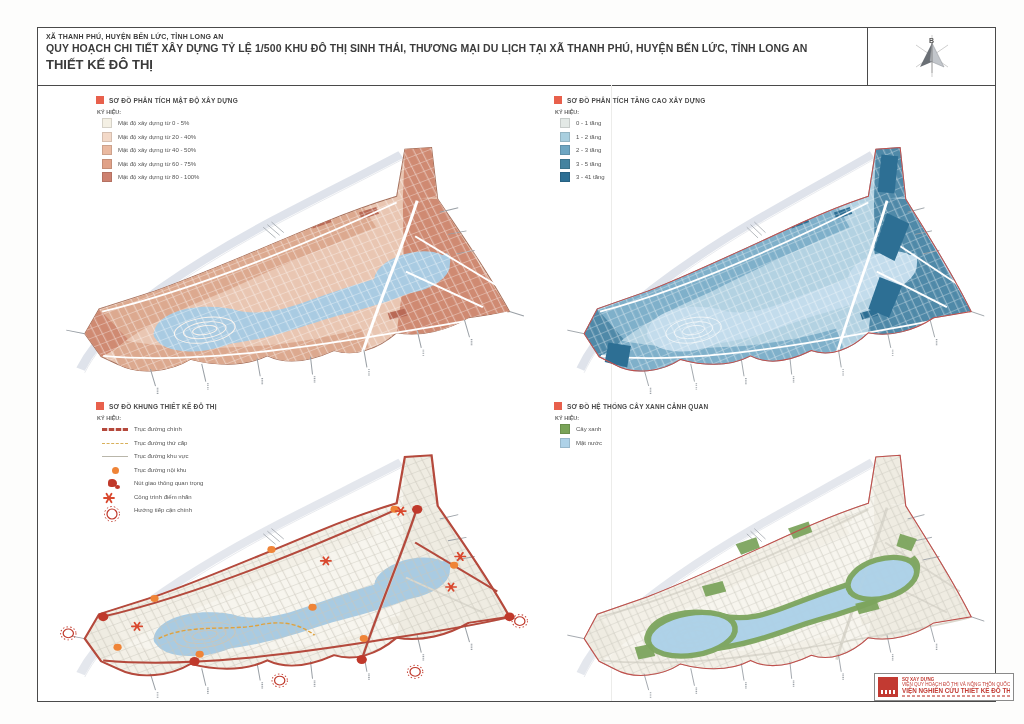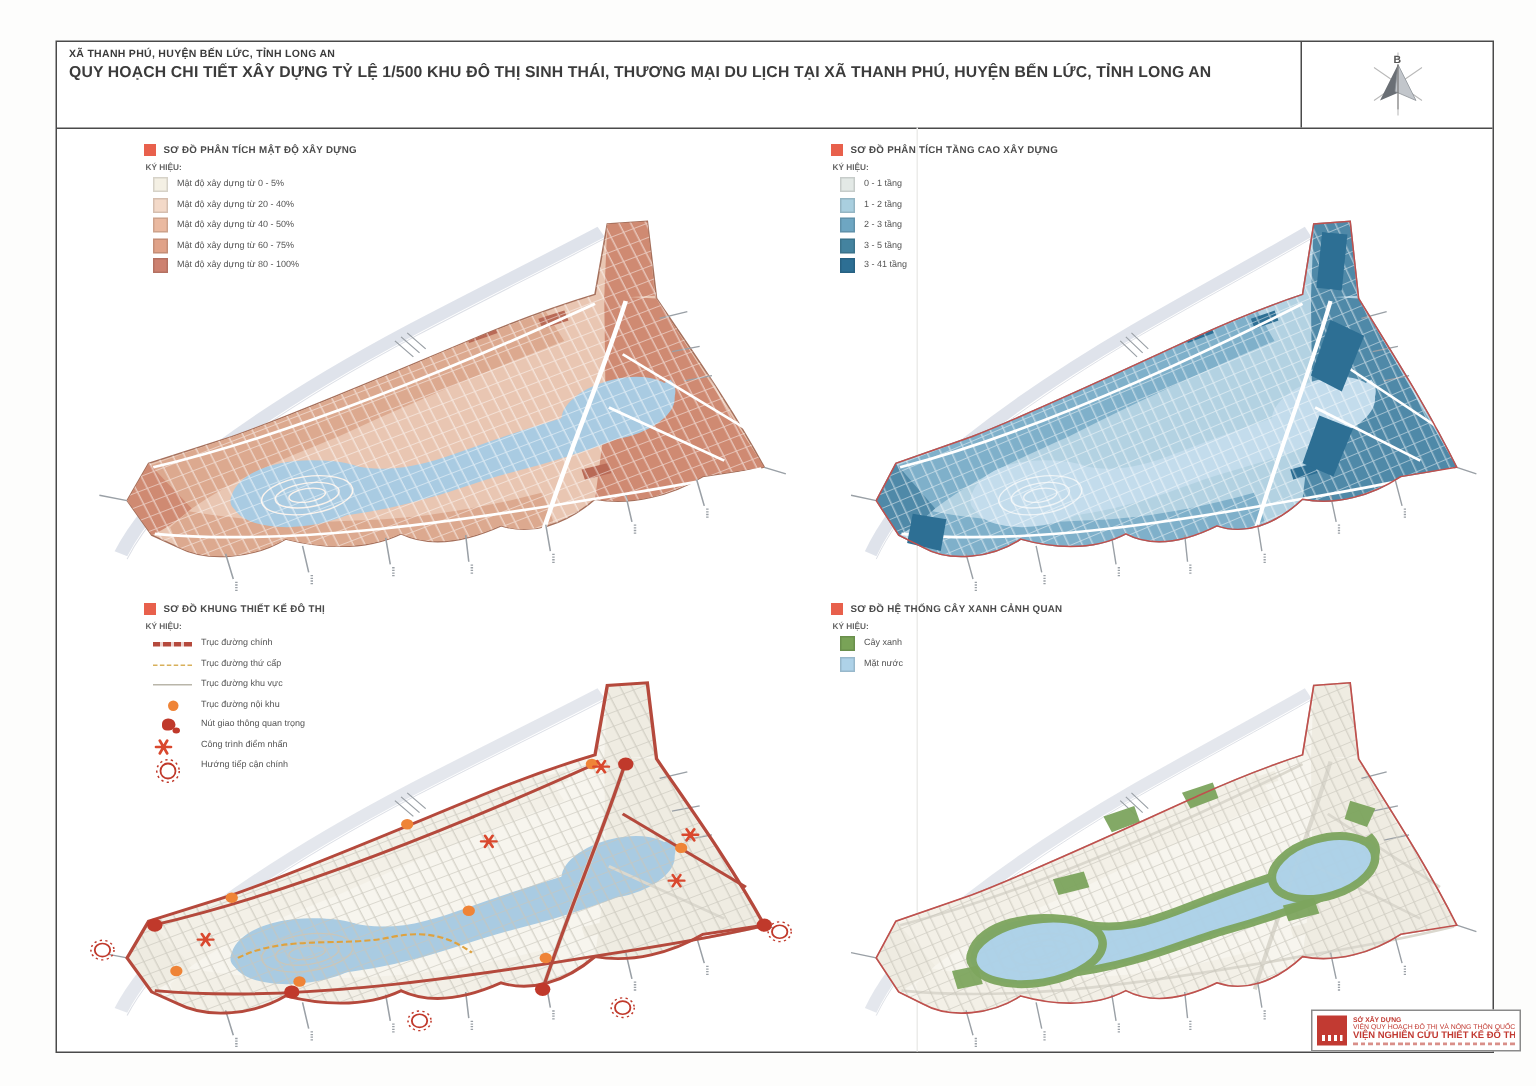--- a/index.html
+++ b/index.html
@@ -196,20 +196,21 @@
   </defs>
 </svg>
 
 <div id="canvas">
   <div id="sheet">
 
     <div id="header">
       <div class="inner">
         <div class="hdr-region">XÃ THANH PHÚ, HUYỆN BẾN LỨC, TỈNH LONG AN</div>
         <div class="hdr-title">QUY HOẠCH CHI TIẾT XÂY DỰNG TỶ LỆ 1/500 KHU ĐÔ THỊ SINH THÁI, THƯƠNG MẠI DU LỊCH TẠI XÃ THANH PHÚ, HUYỆN BẾN LỨC, TỈNH LONG AN</div>
+        <div class="hdr-sub">THIẾT KẾ ĐÔ THỊ</div>
       </div>
       <div id="compass-cell">
         <div class="compass">
           <span class="b">B</span>
           <svg width="46" height="52" viewBox="-23 -26 46 52">
             <path d="M0 -22 V-17 M0 16 V20 M-16 10 L16 -12 M-16 -12 L16 10" stroke="#b9b9b9" stroke-width="0.7"></path>
             <polygon points="-12,10 0,-14 2,4" fill="#6a6f75"></polygon>
             <polygon points="12,10 0,-14 -2,4" fill="#c2c6cb" stroke="#8a8f94" stroke-width="0.5"></polygon>
             <path d="M0 -14 L0 16" stroke="#777" stroke-width="0.8"></path>
           </svg>

